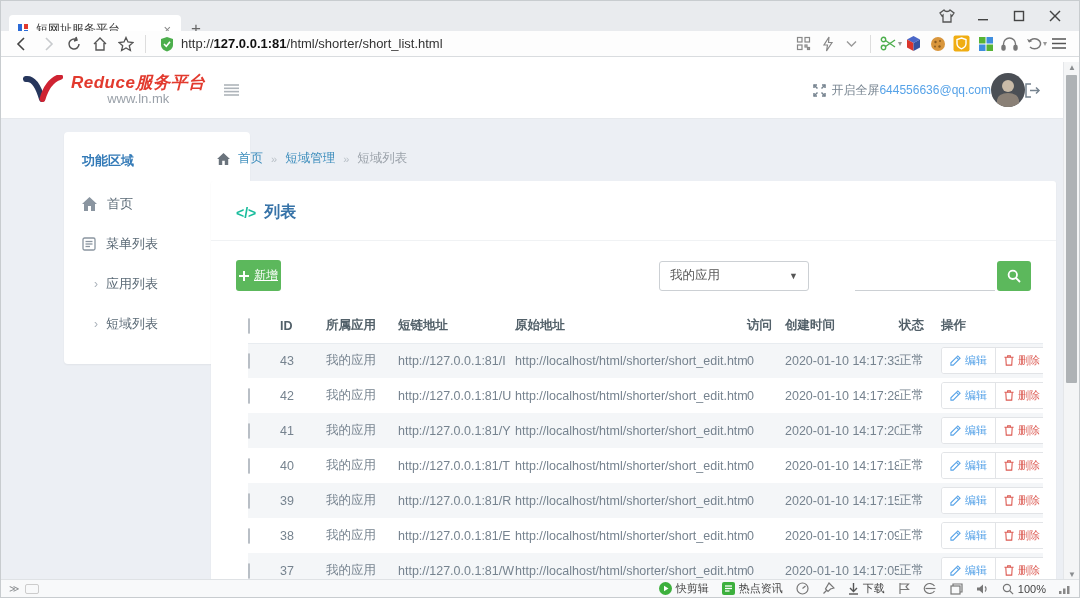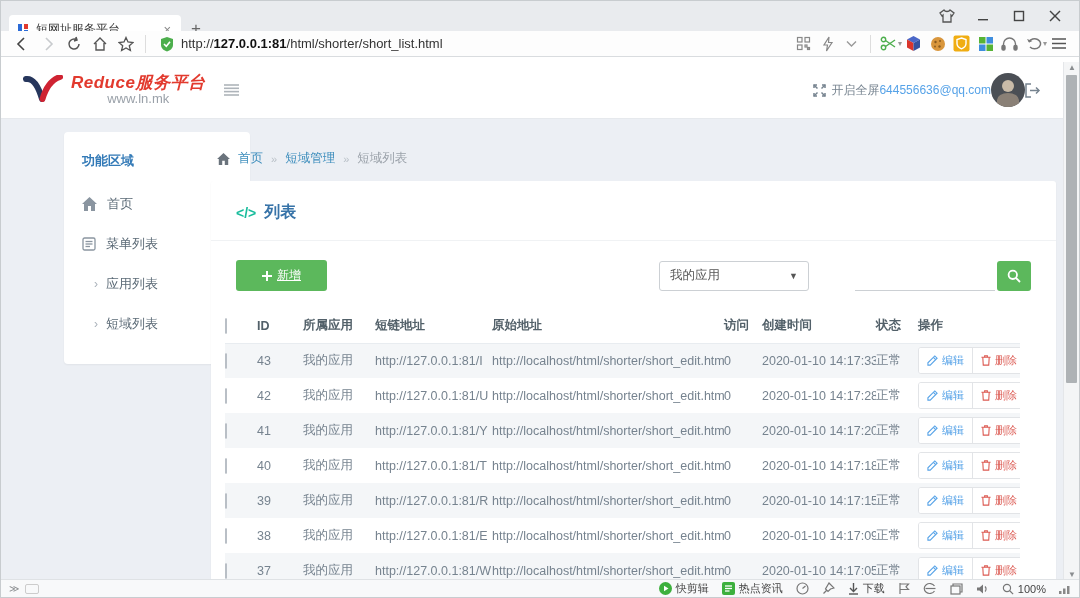--- a/index.html
+++ b/index.html
@@ -56,29 +56,29 @@
   .main-col { position:absolute; top:0; left:210px; width:845px; }
   .breadcrumb { display:flex; align-items:center; gap:8px; padding:88px 6px 14px; font-size:12.5px; }
   .bc-link { color:#3c8dbc; cursor:pointer; }
   .bc-sep { color:#b9c0c7; font-size:11px; }
   .bc-cur { color:#9aa1a9; }
   .card { background:#fff; border-radius:3px; box-shadow:0 1px 2px rgba(0,0,0,.05); height:600px; }
   .card-title { padding:21px 25px 17px; border-bottom:1px solid #f0f2f4; display:flex; align-items:center; gap:8px; }
   .code-ic { color:#18bc9c; font-weight:bold; font-size:14px; }
   .list-title { color:#3773a8; font-weight:bold; font-size:16px; }
   .card-toolbar { display:flex; align-items:center; padding:19px 25px 18px; }
-  .btn-add { background:#5cb85c; color:#fff; border:none; border-radius:3px; font-size:12px; padding:7px 26px; display:flex; align-items:center; gap:5px; cursor:pointer;text-decoration:underline; }
+  .btn-add { background:#5cb85c; color:#fff; border:none; border-radius:3px; font-size:12px; padding:7px 3px; display:flex; align-items:center; gap:5px; cursor:pointer;text-decoration:underline; }
   .sel { margin-left:auto; width:150px; height:30px; border:1px solid #ccd0d4; border-radius:3px; background:#fff; font-size:12.5px; color:#555; display:flex; align-items:center; padding:0 10px; cursor:pointer; }
   .sel .sel-caret { margin-left:auto; color:#555; font-size:9px; }
   .search-group { display:flex; align-items:flex-end; margin-left:46px; }
   .search-input { width:140px; height:28px; border:none; border-bottom:1px solid #ccd0d4; font-size:12.5px; color:#555; outline:none; background:transparent; }
   .btn-search { width:34px; height:30px; background:#5cb85c; border:none; border-radius:3px; margin-left:2px; display:flex; align-items:center; justify-content:center; cursor:pointer; }
 
   
-  table { border-collapse:collapse; table-layout:fixed; width:795px; margin:0 14px; }
+  table { border-collapse:collapse; table-layout:fixed; width:795px; margin:0 37px; }
   th { text-align:left; font-size:12.5px; color:#526069; font-weight:bold; height:34px; border-bottom:1px solid #e8ecf0; }
   td { font-size:12.5px; color:#76838f; height:35px; white-space:nowrap; overflow:hidden; }
   tr.striped td { background:#f4f6f8; }
   .cb { width:13px; height:13px; border:1px solid #b9bfc6; border-radius:2px; background:#f7f8f9; cursor:pointer; }
   .btn-group { display:inline-flex; border:1px solid #e2e4e7; border-radius:3px; overflow:hidden; background:#fff; }
   .btn-edit, .btn-del { display:flex; align-items:center; gap:4px; padding:5px 8px; font-size:11px; background:#fff; border:none; cursor:pointer; }
   .btn-edit { color:#57a3e8; border-right:1px solid #e2e4e7;justify-content:flex-end; }
   .btn-del { color:#dc5a52; }
 
   

